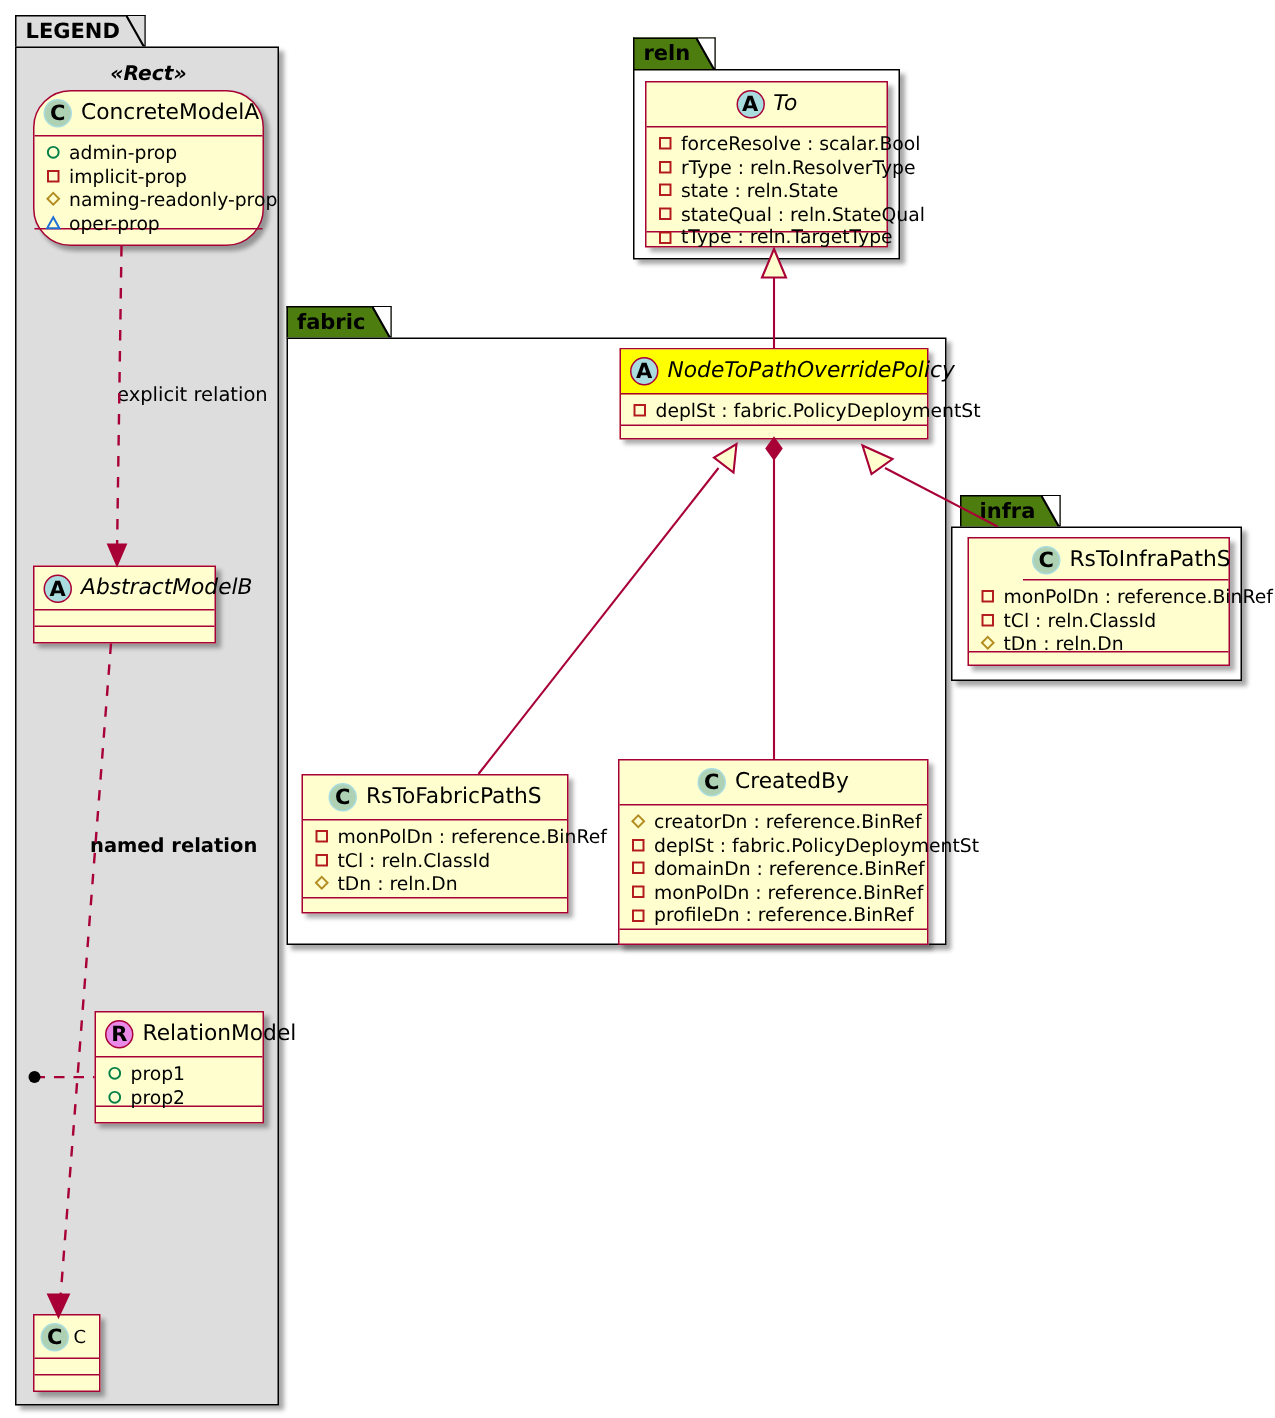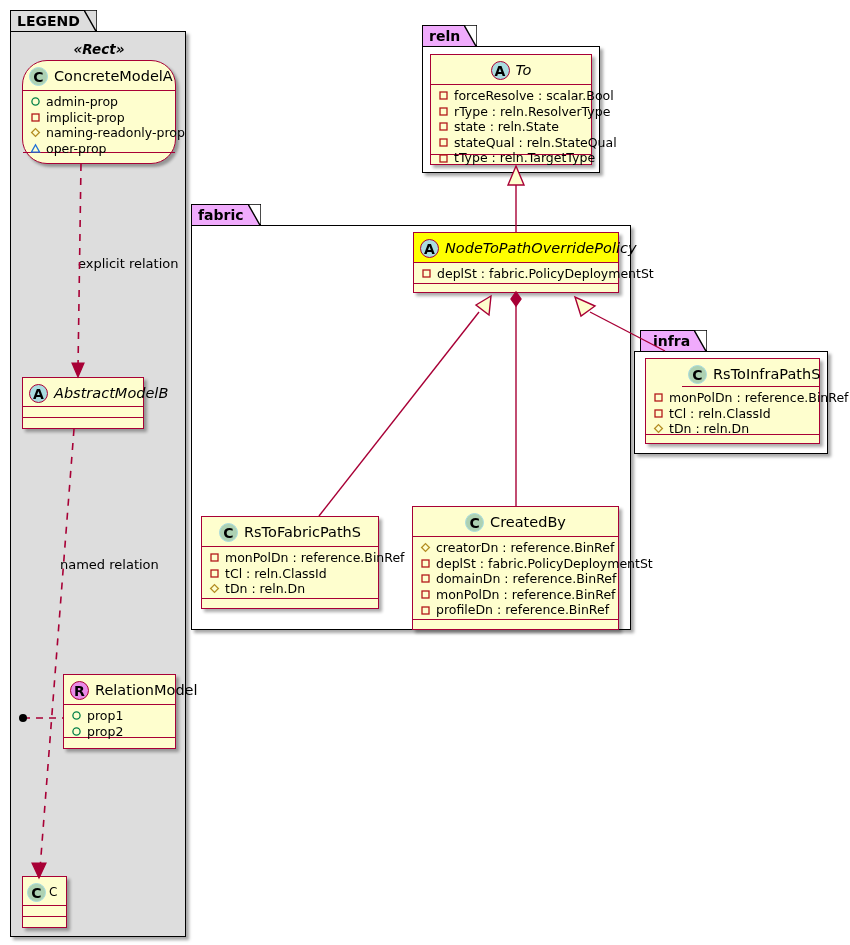--- a/index.html
+++ b/index.html
@@ -28,21 +28,21 @@
     border: 1.5px solid #000000;
     background: #ffffff;
     box-shadow: 3px 3px 3px rgba(0,0,0,0.35);
   }
   .pkg.legend-pkg { background: #DDDDDD; }
   .pkg-tab {
     position: absolute;
     box-sizing: border-box;
     border: 1.5px solid #000000;
     border-bottom: none;
-    background: #f0abfc;
+    background: #4d7c0f;
     height: 22px;
     line-height: 20px;
     font-size: 14px;
     font-weight: bold;
     color: #000000;
     padding: 0 16px 0 6px;
     white-space: nowrap;
   }
   .pkg-tab.legend-tab { background: #DDDDDD; }
   .pkg-tab .tab-notch {
@@ -237,21 +237,21 @@
 
   <div class="cls" style="left:22px; top:876px; width:45px; height:52px;">
     <div class="cls-title" style="height:29px; padding:3px 4px 4px 4px; text-align:left;">
       <span class="badge badge-C" style="margin-right:3px;">C</span><span class="tname" style="font-size:12px;">C</span>
     </div>
     <div class="cls-attrs" style="height:11px; padding:0;"></div>
     <div class="cls-ops" style="height:10px;"></div>
   </div>
 
   <div class="edge-label" style="left:78px; top:256px;">explicit relation</div>
-  <div class="edge-label" style="left:60px; top:557px;">named relation</div>
+  <div class="edge-label" style="left:60px; top:557px;font-weight:bold;">named relation</div>
 
   <div class="pkg-tab" style="left:422px; top:25px;">
     <span>reln</span>
     <span class="tab-notch">
       <svg width="14" height="24" viewBox="0 0 14 24">
           <path d="M0,0 L13,23 L13,0 Z" fill="#ffffff" stroke="#000" stroke-width="1.4"></path>
         </svg>
     </span>
   </div>
   <div class="pkg" style="left:422px; top:46px; width:178px; height:127px;"></div>

